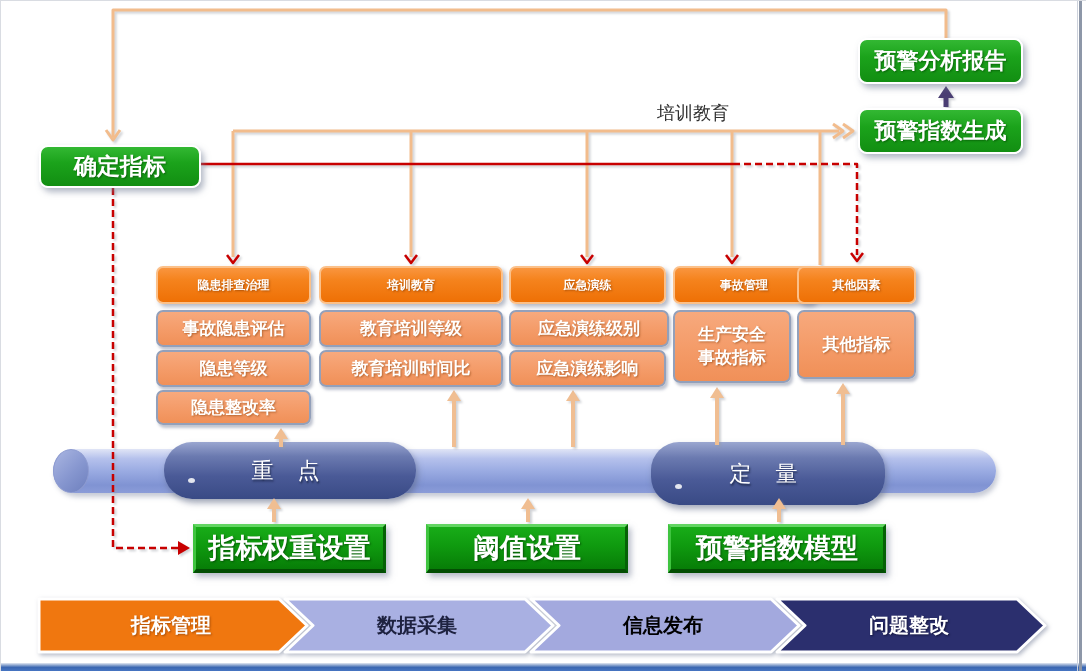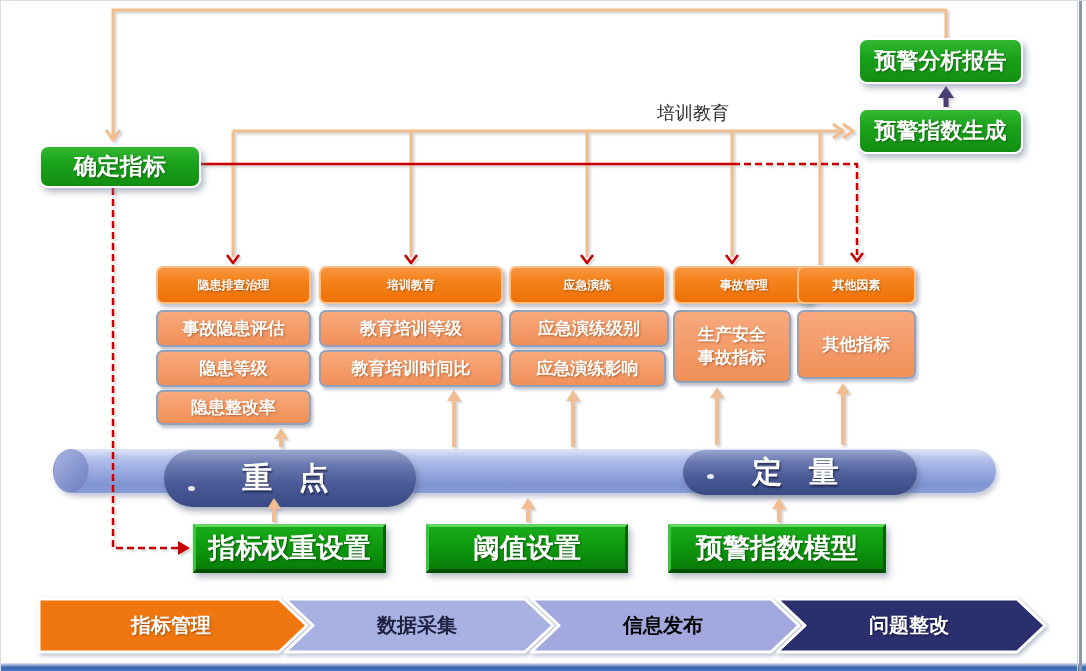--- a/index.html
+++ b/index.html
@@ -46,23 +46,22 @@
     background:linear-gradient(180deg,#e0e5f6 0%,#b5c1ec 22%,#9aabe2 50%,#8093d3 82%,#8b9cd8 100%);
     border-radius:22px;box-shadow:2px 4px 5px rgba(130,140,165,.45);
   }
   .pipecap{
     background:linear-gradient(135deg,#aab6e2 0%,#8696cf 55%,#6d7fbd 100%);
     border-radius:50%;border:1px solid #8d9bd0;
   }
   .bulge{
     background:linear-gradient(180deg,#9aa6d0 0%,#6b7ab0 25%,#4a5a97 60%,#394a85 100%);
     border-radius:28px;box-shadow:2px 4px 6px rgba(90,100,130,.55);
-    color:#fff;font-weight:bold;font-size:30px;letter-spacing:9px;
+    color:#fff;font-weight:normal;font-size:22px;letter-spacing:9px;
     text-shadow:1px 2px 2px rgba(20,30,60,.8);
-    margin-top:8px;
   }
   .bulge::before{
     content:"";position:absolute;left:24px;bottom:16px;width:7px;height:5px;
     border-radius:50%;background:rgba(255,255,255,.85);
   }
   .note{color:#2f2f2f;font-size:18px;}
   
   .seg-label{font-weight:bold;font-size:20px;}
   .seg1t{color:#ffffff;text-shadow:1px 1px 2px rgba(120,50,0,.6);}
   .seg2t{color:#1e2240;}
@@ -75,21 +74,21 @@
 </head>
 <body>
 
 <div class="stage">
 
   <div class="abs pipe" style="left:52px;top:448px;width:943px;height:44px;"></div>
   <div class="abs pipecap" style="left:52px;top:448px;width:36px;height:44px;"></div>
   <div class="abs ctr bulge" style="left:163px;top:441px;width:252px;height:57px;">
     <span>重 点</span>
   </div>
-  <div class="abs ctr bulge" style="left:682px;top:441px;width:234px;height:45px;">
+  <div class="abs ctr bulge" style="left:650px;top:441px;width:234px;height:63px;">
     <span>定 量</span>
   </div>
 
   <svg width="1086" height="671" viewBox="0 0 1086 671">
     <g fill="none" stroke-linejoin="round" stroke-linecap="butt" style="filter:drop-shadow(2px 2px 1px rgba(150,155,165,.45));">
 
       <path d="M945,37 L945,9 L112,9 L112,136" stroke="#F2BC8C" stroke-width="3"></path>
       <polyline points="105,129 112,139 119,129" stroke="#F2BC8C" stroke-width="3"></polyline>
 
       <path d="M232,130 L838,130" stroke="#F2BC8C" stroke-width="3"></path>

